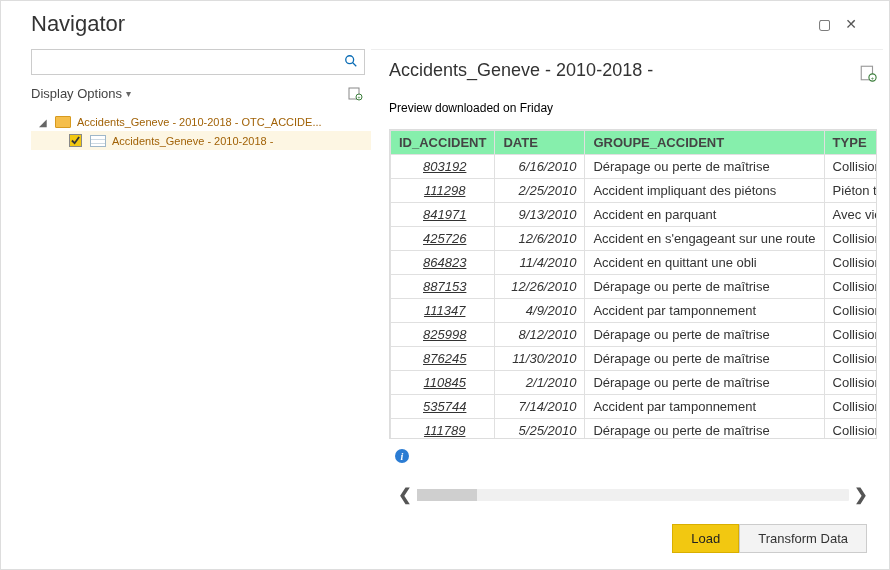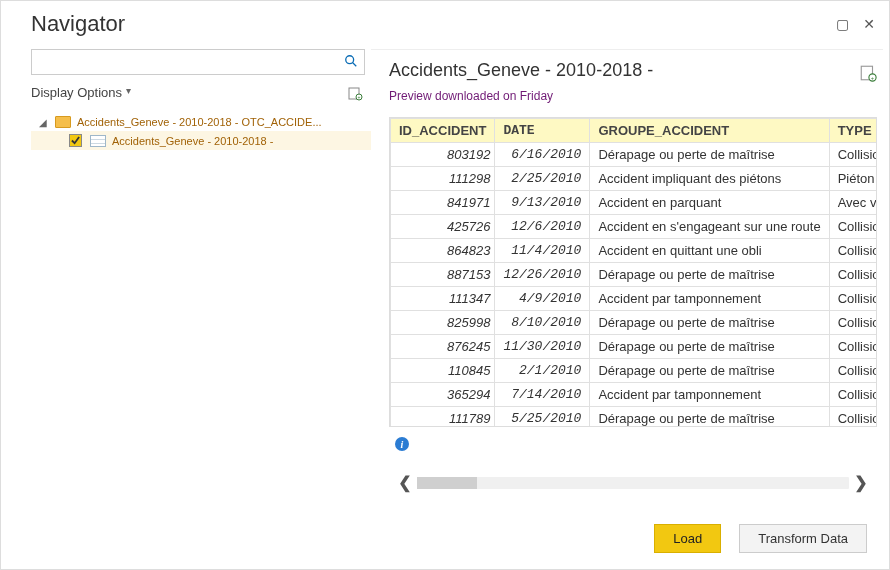--- a/index.html
+++ b/index.html
@@ -1,31 +1,31 @@
 <!DOCTYPE html>
 <html><head>
 <meta charset="utf-8">
 <style>
 * { box-sizing: border-box; margin: 0; padding: 0; font-family: 'Segoe UI', Tahoma, sans-serif; }
 body { width: 890px; height: 570px; background: #fff; overflow: hidden; font-size: 13px; color: #333; }
 
 .window { border: 1px solid #ddd; width: 890px; height: 570px; display: flex; flex-direction: column; padding: 0; }
-.titlebar { display: flex; align-items: center; padding: 10px 14px 6px 30px; }
+.titlebar { display: flex; align-items: center; padding: 10px 32px 6px 30px; }
 .titlebar h1 { font-size: 22px; font-weight: 300; color: #333; flex: 1; }
 .win-controls { display: flex; gap: 14px; align-items:center;}
 .win-controls span { font-size: 14px; color: #555; line-height:1; }
 
 .body { display: flex; flex: 1; overflow: hidden; padding: 6px 6px 0 30px; }
 
 .left-pane { width: 340px; display: flex; flex-direction: column; }
 .search-wrap { border: 1px solid #ccc; display: flex; align-items: center; padding: 0 6px; height: 26px; margin-right: 6px; }
 .search-wrap input { border: none; outline: none; flex: 1; font-size: 13px; height: 22px; }
 .search-wrap .mglass { color: #0a6cb5; font-size: 14px; }
 
-.disp-row { display: flex; margin: 10px 8px 6px 0; }
+.disp-row { display: flex; align-items: center; margin: 10px 8px 6px 0; }
 .disp-row .lbl { font-size: 13px; color: #444; }
 .disp-row .dd { color: #666; font-size: 10px; margin-left: 4px; }
 .disp-row .refresh { margin-left:auto; width:16px; height:16px; position:relative; }
 .refresh-svg { display:block; }
 
 .tree { margin-top: 6px; }
 .tree-row { display: flex; align-items: center; padding: 3px 2px; white-space: nowrap; overflow:hidden; text-overflow: ellipsis;}
 .indent1 { padding-left: 8px; }
 .indent2 { padding-left: 38px; }
 .selected { background: #fdf6e3; }
@@ -33,43 +33,43 @@
 .folder { width:16px; height:12px; background:#f5be4a; border:1px solid #d79a1f; border-radius:1px; margin-right:6px; position:relative;}
 .chk { width:13px; height:13px; margin-right:8px; border:1px solid #888; background:#f2c811; display:flex; align-items:center; justify-content:center;}
 .chk svg { display:block;}
 .table-ico { width:16px; height:12px; border:1px solid #9fb7c9; margin-right:6px; background: repeating-linear-gradient(#fff,#fff 3px,#cdd9e2 3px,#cdd9e2 4px); position:relative;}
 .tree-label { font-size:11px; color:#a16207; overflow:hidden; text-overflow:ellipsis;}
 
 .right-pane { flex:1; display:flex; flex-direction:column; border-top:1px solid #eee; padding: 10px 6px 0 18px; min-width:0;}
 .rp-head { display:flex; align-items:flex-start;}
 .rp-titles { flex:1;}
 .rp-title { font-size: 18px; color:#333; font-weight:400;}
-.rp-sub { font-size:12px; color:#701a75; margin-top:8px;}
+.rp-sub { font-size:12px; color:#000000; margin-top:20px;}
 .rp-icon { width:18px; height:18px; margin-top:4px;}
 
 .grid-wrap { margin-top:14px; border:1px solid #ddd; flex:0 0 auto; max-height: 310px; overflow:hidden;}
 table { border-collapse: collapse; width: max-content; }
 th, td { border:1px solid #e0e0e0; padding: 4px 8px; font-size:13px; height:22px; text-align:left; white-space:nowrap;}
-th { background:#fef9c3; color:#444; font-weight:600; }
-td.num { text-align:right; font-style:italic; color:#333; padding-right:4px;}
+th { background:#86efac; color:#444; font-weight:600; }
+td.num { text-align:center; font-style:italic; color:#333; padding-right:4px;text-decoration:underline;}
 td.date { text-align:right; font-style:italic; padding-right:8px;margin-top:20px;}
 .col-id { width:80px;}
-.col-date { width:90px;font-family:Liberation Mono, monospace;}
+.col-date { width:90px;}
 .col-grp { width:220px;}
 .col-type { width:120px;}
 
 .info-row { display:flex; align-items:center; margin:10px 0 6px 6px; color:#666; font-size:13px;}
 .info-ico { width:14px; height:14px; border-radius:50%; background:#2b7cd3; color:#fff; display:flex; align-items:center; justify-content:center; font-weight:bold; font-size:10px; margin-right:8px; font-style: italic; font-family: Georgia, serif;}
 
 .hscroll { display:flex; align-items:center; margin-top:14px; padding:2px 4px;}
 .hscroll .arrow { width:24px; text-align:center; color:#555; font-size:16px; font-weight:bold;}
 .hscroll .track { flex:1; height:12px; background:#f0f0f0; position:relative; border-radius:1px;}
 .hscroll .thumb { position:absolute; left:0; top:0; height:12px; width:60px; background:#cfcfcf;}
 
-.footer { display:flex; justify-content:flex-end; gap:18px; padding:16px 22px 16px;}
+.footer { display:flex; justify-content:flex-end; gap:0; padding:16px 22px 16px;}
 .btn { border:1px solid #ccc; background:#f3f3f3; padding:6px 18px; font-size:13px; color:#333; min-width:60px; text-align:center;}
 .btn.primary { background:#f2c811; border-color:#d9af00; color:#222;}
 </style>
 </head>
 <body>
 
 <div class="window">
   <div class="titlebar">
     <h1>Navigator</h1>
     <div class="win-controls">
@@ -183,38 +183,38 @@
                 <td class="col-type">Collision avec u</td>
               </tr>
               <tr>
                 <td class="num col-id">111347</td>
                 <td class="date col-date">4/9/2010</td>
                 <td class="col-grp">Accident par tamponnement</td>
                 <td class="col-type">Collision avec u</td>
               </tr>
               <tr>
                 <td class="num col-id">825998</td>
-                <td class="date col-date">8/10/2010</td>
+                <td class="date col-date">8/12/2010</td>
                 <td class="col-grp">Dérapage ou perte de maîtrise</td>
                 <td class="col-type">Collision avec u</td>
               </tr>
               <tr>
                 <td class="num col-id">876245</td>
                 <td class="date col-date">11/30/2010</td>
                 <td class="col-grp">Dérapage ou perte de maîtrise</td>
                 <td class="col-type">Collision avec u</td>
               </tr>
               <tr>
                 <td class="num col-id">110845</td>
                 <td class="date col-date">2/1/2010</td>
                 <td class="col-grp">Dérapage ou perte de maîtrise</td>
                 <td class="col-type">Collision avec u</td>
               </tr>
               <tr>
-                <td class="num col-id">365294</td>
+                <td class="num col-id">535744</td>
                 <td class="date col-date">7/14/2010</td>
                 <td class="col-grp">Accident par tamponnement</td>
                 <td class="col-type">Collision avec u</td>
               </tr>
               <tr>
                 <td class="num col-id">111789</td>
                 <td class="date col-date">5/25/2010</td>
                 <td class="col-grp">Dérapage ou perte de maîtrise</td>
                 <td class="col-type">Collision avec u</td>
               </tr>

